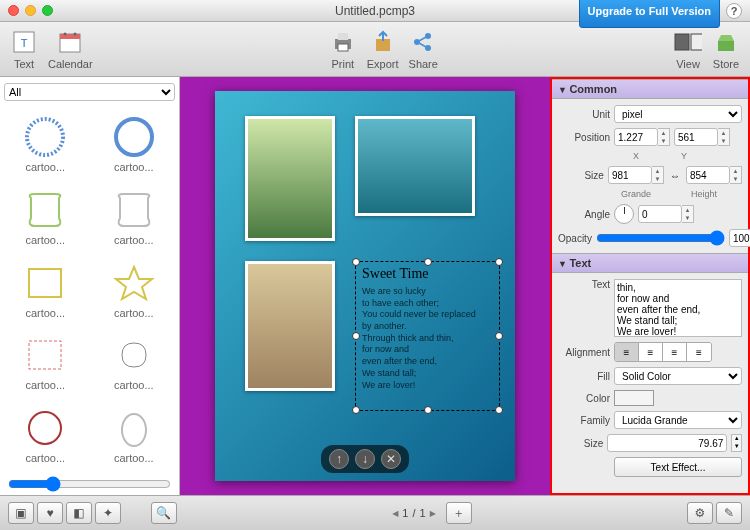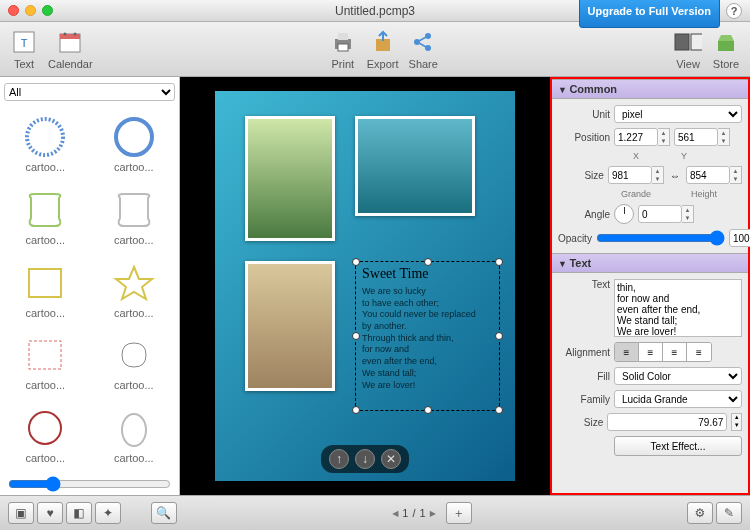--- a/index.html
+++ b/index.html
@@ -28,21 +28,21 @@
 .sidebar{width:180px;background:#fff;border-right:1px solid #bbb;display:flex;flex-direction:column;}
 .sidebar-filter{height:22px;margin:4px;display:flex;align-items:center;}
 .sidebar-filter select{flex:1;font-size:11px;height:18px;background:#fff;border:1px solid #c0c0c0;border-radius:3px;}
 .shapes-grid{flex:1;overflow:auto;display:grid;grid-template-columns:1fr 1fr;gap:2px;padding:2px;}
 .shape-cell{display:flex;flex-direction:column;align-items:center;padding:4px;font-size:10px;color:#666;}
 .shape-thumb{width:56px;height:48px;display:flex;align-items:center;justify-content:center;border:1px solid transparent;}
 .sidebar-slider{height:22px;display:flex;align-items:center;padding:0 8px;}
 .sidebar-slider input{width:100%;}
 
 
-.canvas-area{flex:1;background:#000000;display:flex;align-items:center;justify-content:center;position:relative;}
+.canvas-area{flex:1;background:#a21caf;display:flex;align-items:center;justify-content:center;position:relative;}
 .page{width:300px;height:390px;background:linear-gradient(135deg,#3fb8d4,#0b5f8a);box-shadow:0 2px 10px rgba(0,0,0,.5);position:relative;}
 .photo{position:absolute;background:#fff;border:3px solid #fff;box-shadow:0 1px 4px rgba(0,0,0,.4);}
 .p1{left:30px;top:25px;width:90px;height:125px;background:linear-gradient(#cfe6a8,#4a7a40);}
 .p2{left:140px;top:25px;width:120px;height:100px;background:linear-gradient(#5fb8c9,#1a6f7f);}
 .p3{left:30px;top:170px;width:90px;height:130px;background:linear-gradient(#d9c79a,#9e8360);}
 .tbox{position:absolute;left:140px;top:170px;width:145px;height:150px;border:1px dashed #000;}
 .tbox .handle{position:absolute;width:8px;height:8px;background:#fff;border:1px solid #333;border-radius:50%;}
 .tbox .h-nw{left:-4px;top:-4px;} .tbox .h-n{left:50%;top:-4px;margin-left:-4px;} .tbox .h-ne{right:-4px;top:-4px;}
 .tbox .h-w{left:-4px;top:50%;margin-top:-4px;} .tbox .h-e{right:-4px;top:50%;margin-top:-4px;}
 .tbox .h-sw{left:-4px;bottom:-4px;} .tbox .h-s{left:50%;bottom:-4px;margin-left:-4px;} .tbox .h-se{right:-4px;bottom:-4px;}
@@ -392,20 +392,24 @@
           <button>≡</button>
           <button>≡</button>
           <button>≡</button>
         </div>
       </div>
       <div class="prop-row">
         <div class="prop-label">Fill</div>
         <select><option>Solid Color</option></select>
       </div>
       <div class="prop-row">
+        <div class="prop-label">Color</div>
+        <div class="color-well"></div>
+      </div>
+      <div class="prop-row">
         <div class="prop-label">Family</div>
         <select><option>Lucida Grande</option></select>
       </div>
       <div class="prop-row">
         <div class="prop-label">Size</div>
         <input type="text" style="text-align: right;" value="79.67">
         <div class="arrows" style="width:12px;height:18px;display:flex;flex-direction:column;border:1px solid #bbb;background:#f5f5f5">
             <span style="flex:1;font-size:6px;text-align:center">▲</span>
             <span style="flex:1;font-size:6px;text-align:center">▼</span>
           </div>

